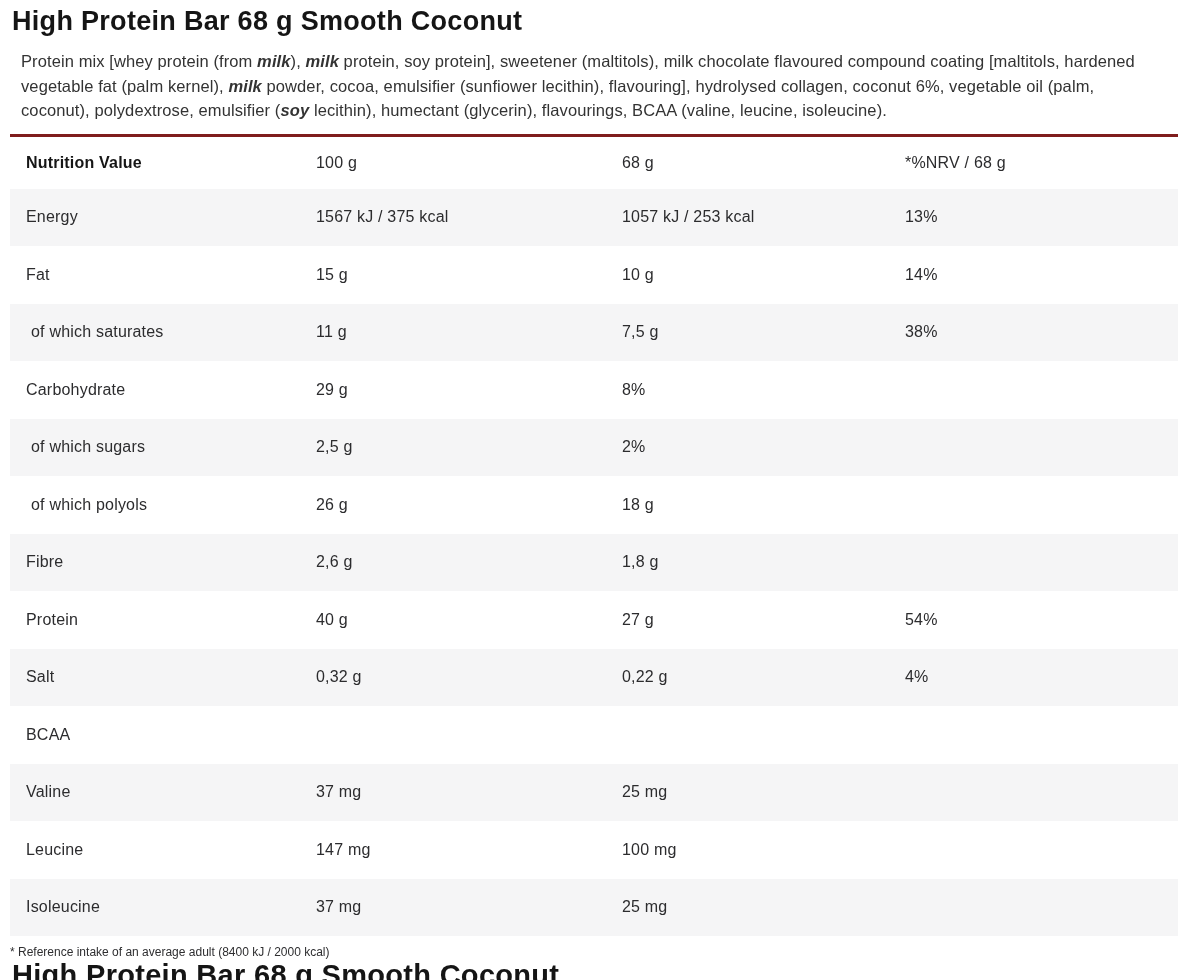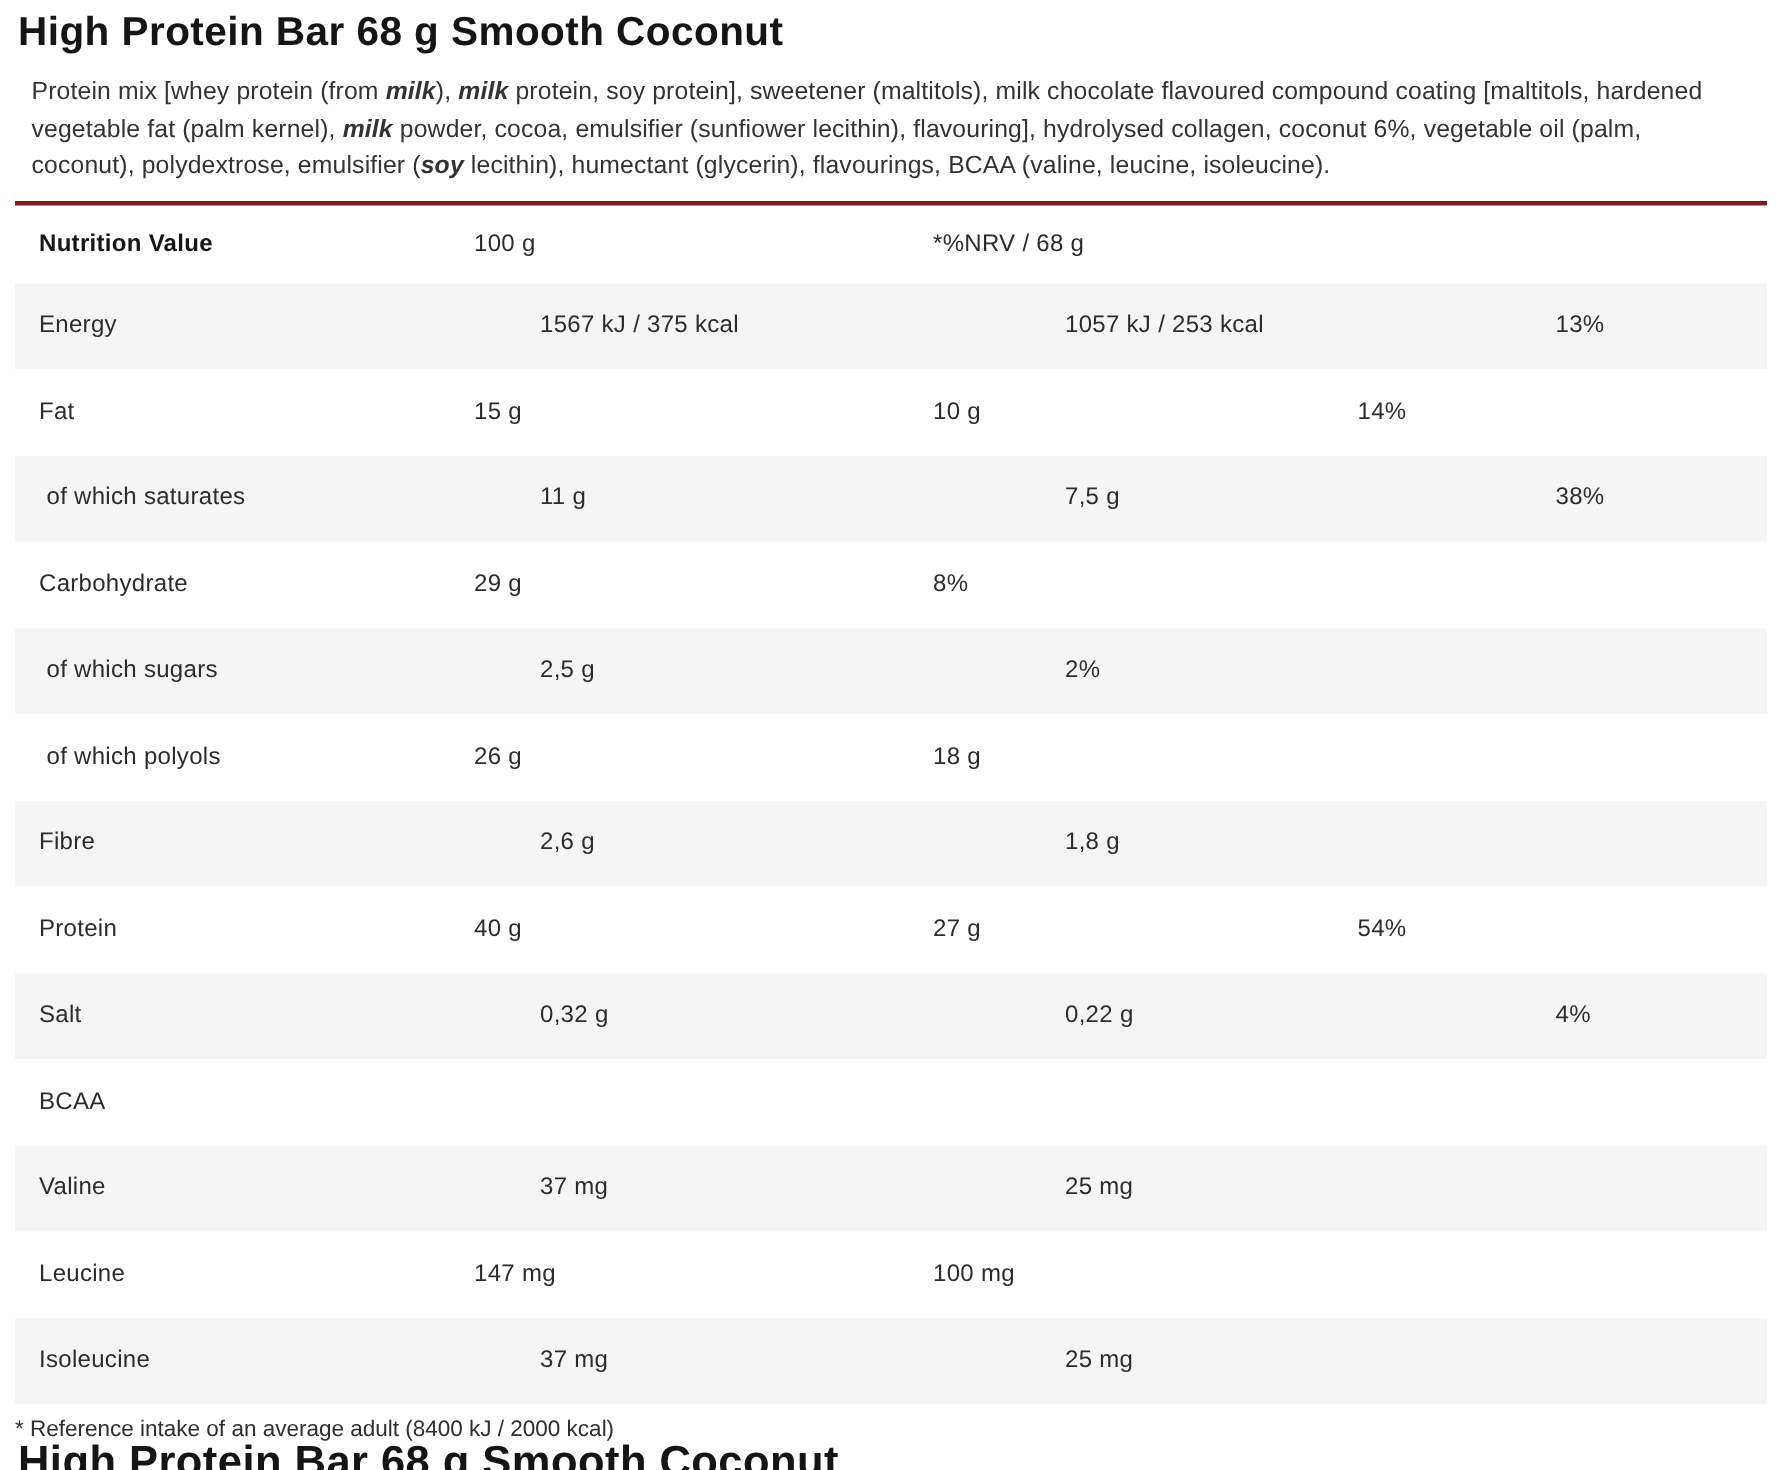--- a/index.html
+++ b/index.html
@@ -53,28 +53,27 @@
   }
   .row.header {
     height: 52px;
   }
   .row.header .label {
     font-weight: 700;
     color: #161616;
   }
   .row.shaded {
     background: #f5f5f6;
-    gap: 44px;
   }
   .row.sub .label {
     padding-left: 5px;
   }
   .footnote {
     margin: 7px 0 0 0;
-    font-size: 15px;
+    font-size: 12px;
     line-height: 19px;
     color: #2e2e30;
   }
   .cutoff-heading {
     font-size: 29px;
     font-weight: 700;
     color: #151515;
     letter-spacing: 0.3px;
     margin: -6px 0 0 2px;
     white-space: nowrap;
@@ -87,20 +86,21 @@
 <div class="page">
 
   <h1 class="title">High Protein Bar 68 g Smooth Coconut</h1>
 
   <p class="ingredients"><span>Protein mix [whey protein (from </span><span class="bi">milk</span><span>), </span><span class="bi">milk</span><span> protein, soy protein], sweetener (maltitols), milk chocolate flavoured compound coating [maltitols, hardened vegetable fat (palm kernel), </span><span class="bi">milk</span><span> powder, cocoa, emulsifier (sunfiower lecithin), flavouring], hydrolysed collagen, coconut 6%, vegetable oil (palm, coconut), polydextrose, emulsifier (</span><span class="bi">soy</span><span> lecithin), humectant (glycerin), flavourings, BCAA (valine, leucine, isoleucine).</span></p>
 
   <div class="ntable">
     <div class="row header">
       <div class="cell label">Nutrition Value</div>
       <div class="cell">100 g</div>
+      <div class="cell">68 g</div>
       <div class="cell">*%NRV / 68 g</div>
     </div>
     <div id="rows">
         <div class="row shaded">
           <div class="cell label">Energy</div>
           <div class="cell">1567 kJ / 375 kcal</div>
           <div class="cell">1057 kJ / 253 kcal</div>
           <div class="cell">13%</div>
         </div>
         <div class="row">

